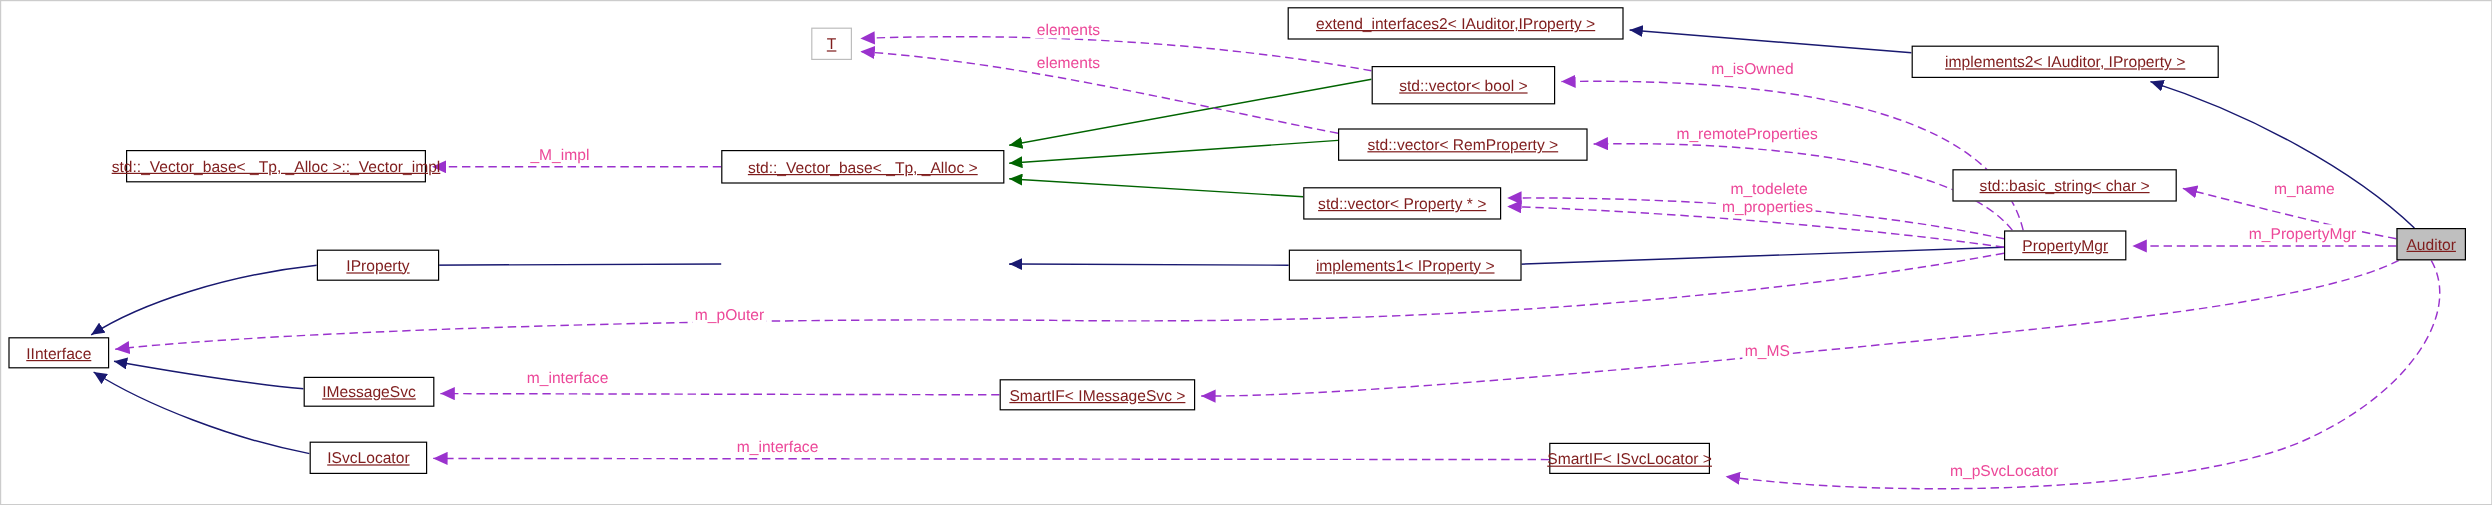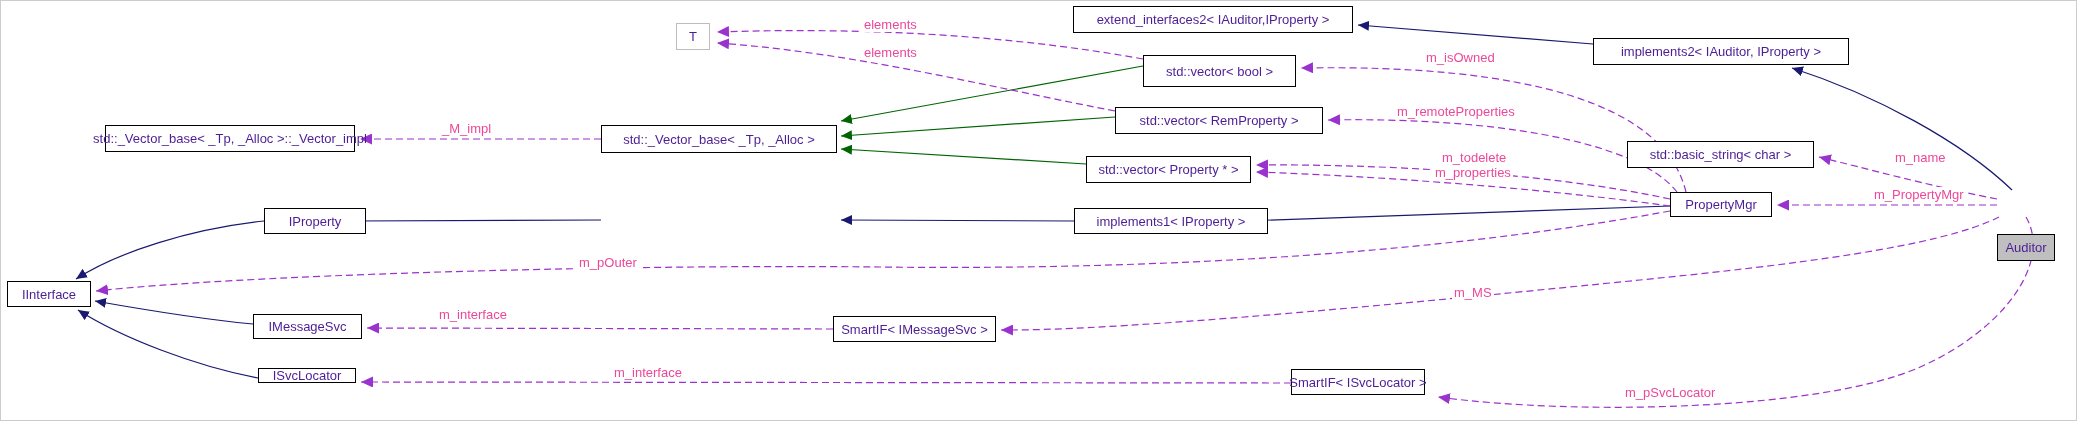--- a/index.html
+++ b/index.html
@@ -11,25 +11,26 @@
     overflow:hidden;
   }
   .frame{position:absolute;left:0;top:0;right:0;bottom:0;border:1px solid #cccccc;pointer-events:none;}
   svg.edges{position:absolute;left:0;top:0;}
   .node{
     position:absolute;
     box-sizing:border-box;
     border:1px solid #000;
     background:#fff;
     display:flex;align-items:center;justify-content:center;
-    font-size:13px;color:#4c1d95;white-space:nowrap;
+    font-size:13px;color:#7f1d1d;white-space:nowrap;
     z-index:2;
+    text-decoration:underline;
   }
   .node.tparam{border-color:#bdbdbd;}
-  .node.highlight{background:#bfbfbf;margin-top:44px;}
+  .node.highlight{background:#bfbfbf;}
   .elabel{
     position:absolute;
     font-size:13px;color:#ec4899;
     background:#fff;
     padding:0 2px;
     white-space:nowrap;
     z-index:3;
     text-align:right;
   }
 </style>
@@ -112,21 +113,21 @@
   <div class="node" style="left:1627px;top:141px;width:187px;height:27px">std::basic_string&lt; char &gt;</div>
 
   <div class="node highlight" style="left:1997px;top:190px;width:58px;height:27px">Auditor</div>
 
   <div class="node" style="left:7px;top:281px;width:84px;height:26px">IInterface</div>
 
   <div class="node" style="left:253px;top:314px;width:109px;height:25px">IMessageSvc</div>
 
   <div class="node" style="left:833px;top:316px;width:163px;height:26px">SmartIF&lt; IMessageSvc &gt;</div>
 
-  <div class="node" style="left:258px;top:368px;width:98px;height:15px">ISvcLocator</div>
+  <div class="node" style="left:258px;top:368px;width:98px;height:27px">ISvcLocator</div>
 
   <div class="node" style="left:1291px;top:369px;width:134px;height:26px">SmartIF&lt; ISvcLocator &gt;</div>
 
   <div class="elabel" style="left:862px;top:17px">elements</div>
   <div class="elabel" style="left:862px;top:45px">elements</div>
   <div class="elabel" style="left:440px;top:121px">_M_impl</div>
   <div class="elabel" style="left:1424px;top:50px">m_isOwned</div>
   <div class="elabel" style="left:1395px;top:104px">m_remoteProperties</div>
   <div class="elabel" style="left:1440px;top:150px">m_todelete</div>
   <div class="elabel" style="left:1433px;top:165px">m_properties</div>

